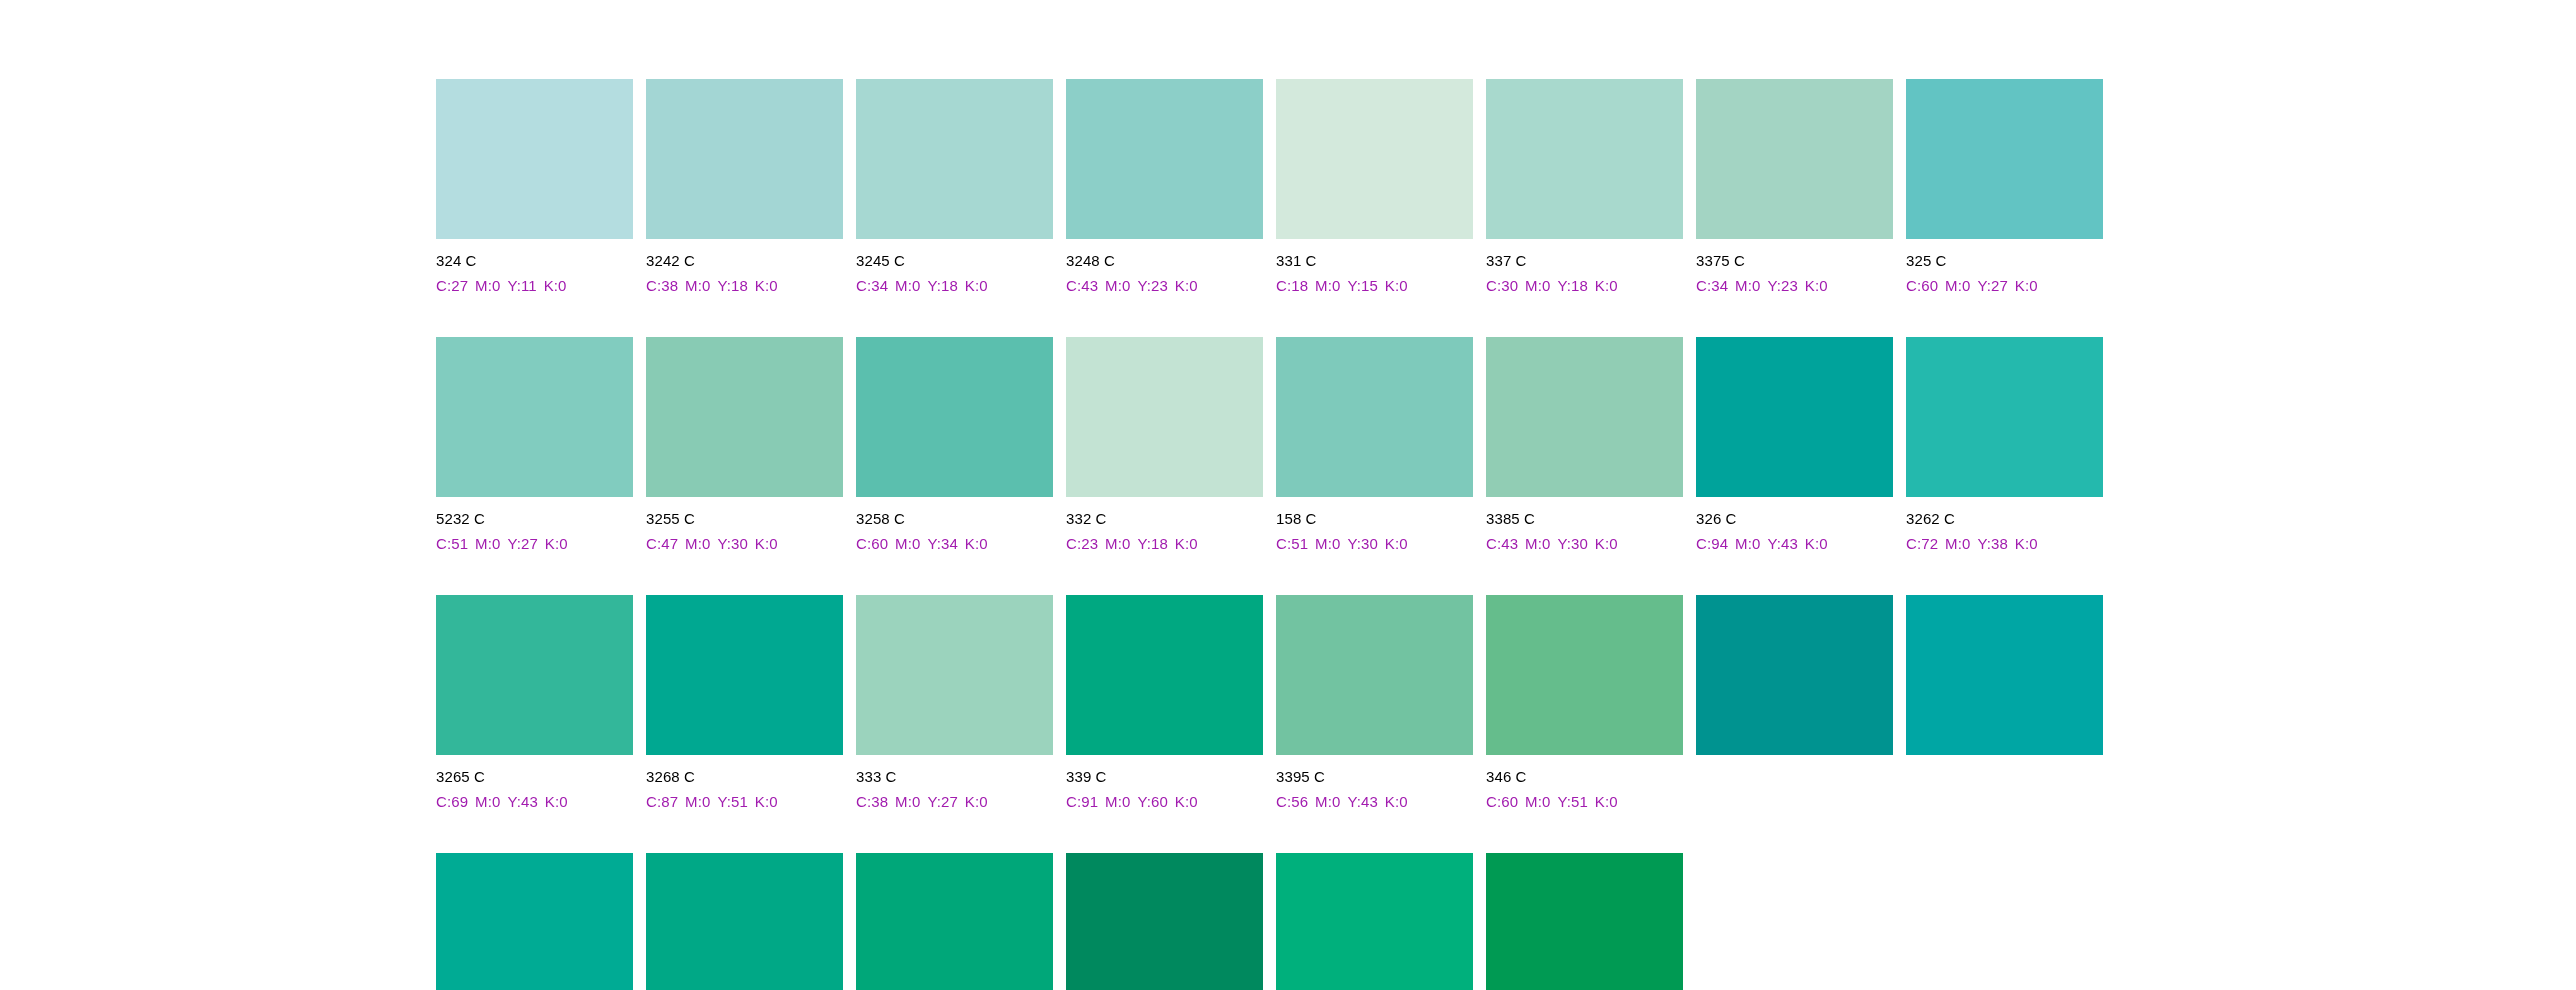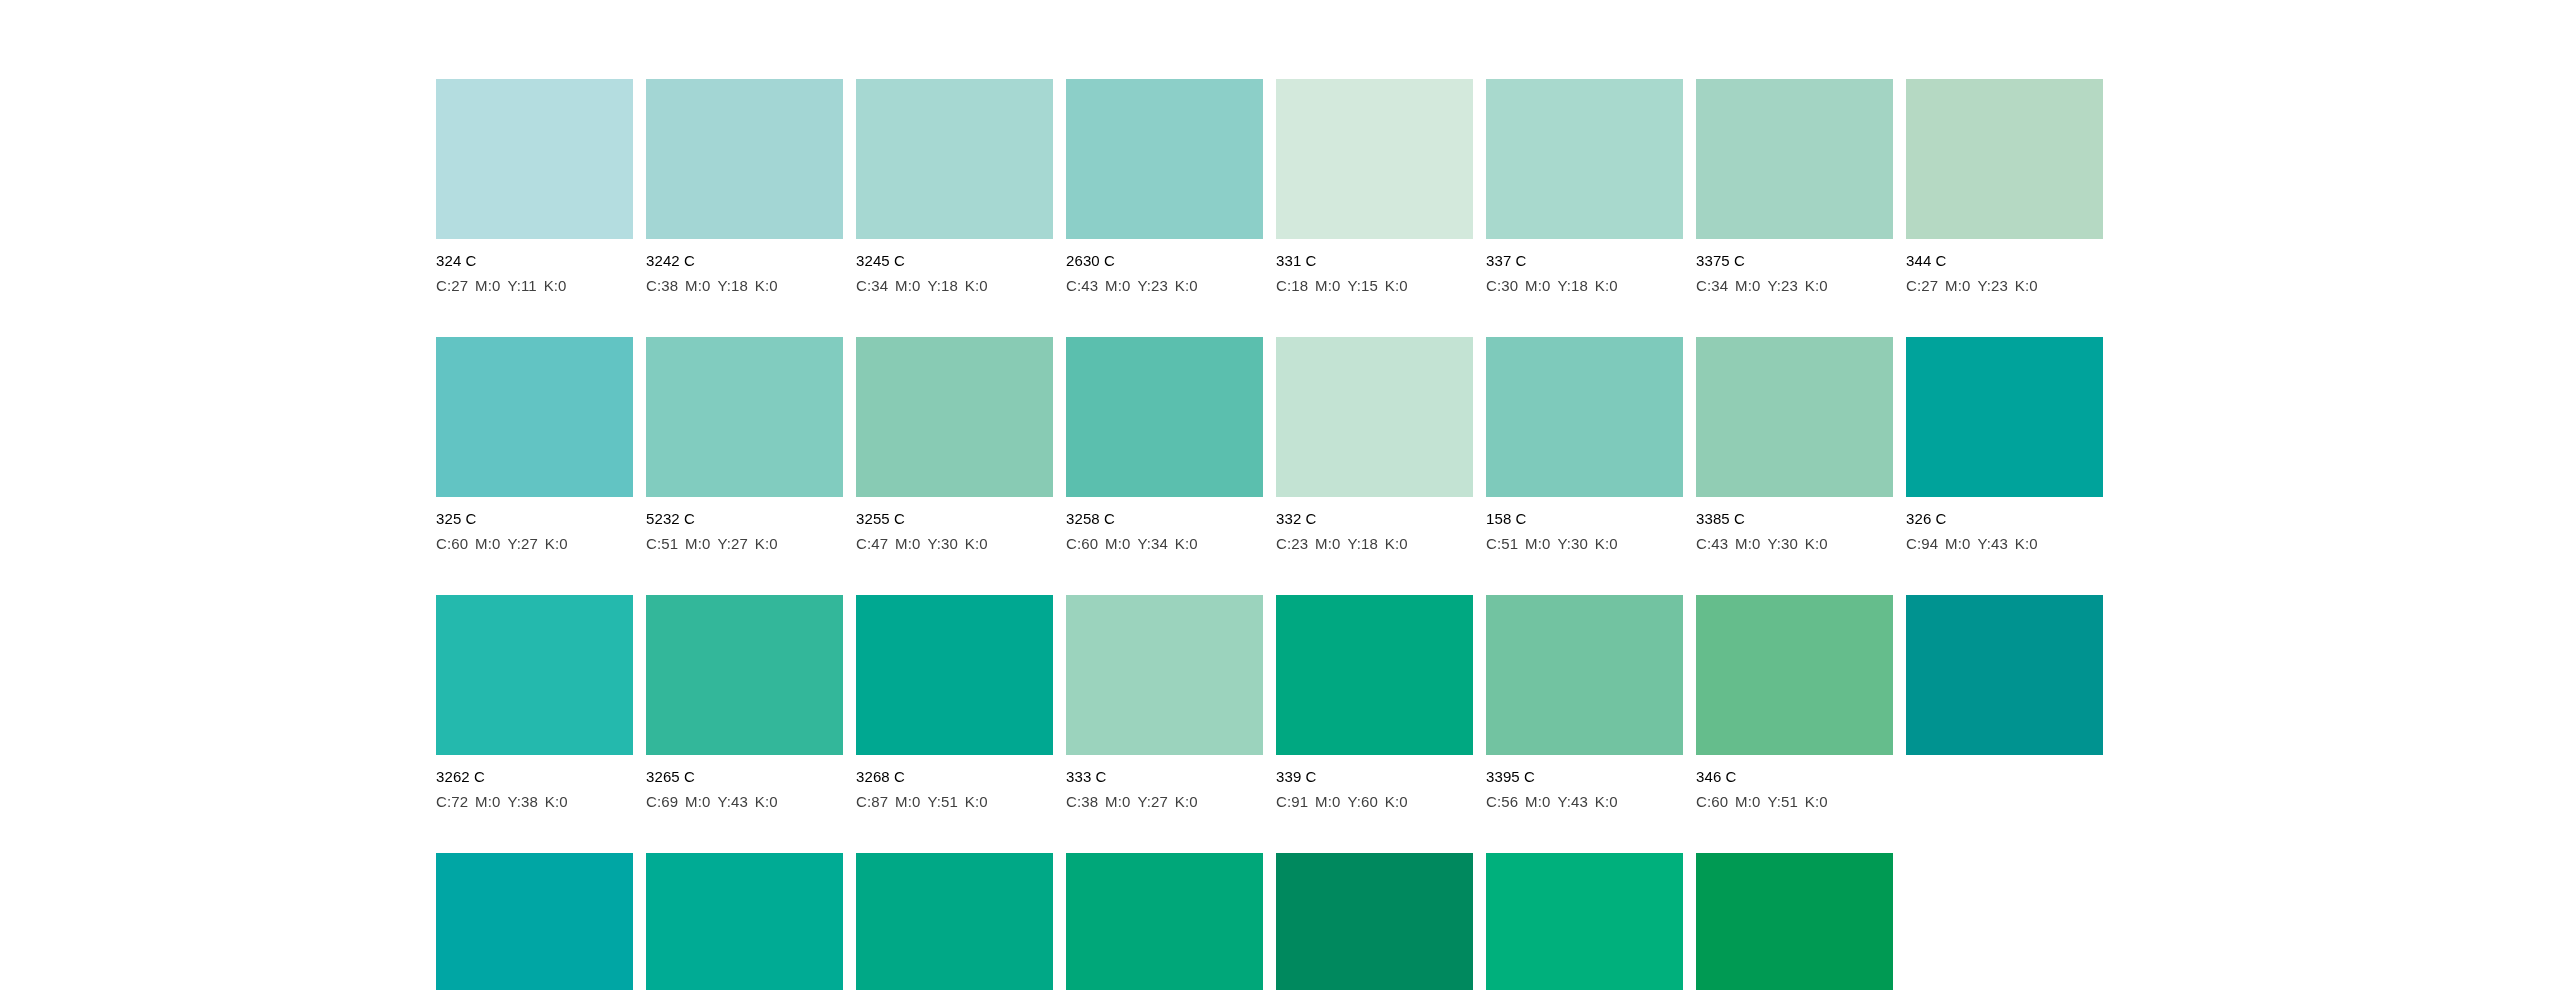--- a/index.html
+++ b/index.html
@@ -56,21 +56,21 @@
     font-size: 15px;
     line-height: 25px;
     color: #000000;
     white-space: nowrap;
     letter-spacing: 0.1px;
   }
 
   .swatch-cmyk {
     font-size: 15px;
     line-height: 25px;
-    color: #404040;
+    color: #a21caf;
     white-space: nowrap;
     letter-spacing: 0.1px;
   }
   .swatch-cmyk .ch {
     margin-right: 7px;
   }
   .swatch-cmyk .ch:last-child {
     margin-right: 0;
   }
 </style>
@@ -96,21 +96,21 @@
       <div class="swatch-cell">
         <div class="swatch-chip" style="background: rgb(166, 216, 210);"></div>
         <div class="swatch-caption">
           <div class="swatch-code">3245 C</div>
           <div class="swatch-cmyk"><span class="ch">C:34</span><span class="ch">M:0</span><span class="ch">Y:18</span><span class="ch">K:0</span></div>
         </div>
       </div>
       <div class="swatch-cell">
         <div class="swatch-chip" style="background: rgb(140, 207, 200);"></div>
         <div class="swatch-caption">
-          <div class="swatch-code">2630 C</div>
+          <div class="swatch-code">3248 C</div>
           <div class="swatch-cmyk"><span class="ch">C:43</span><span class="ch">M:0</span><span class="ch">Y:23</span><span class="ch">K:0</span></div>
         </div>
       </div>
       <div class="swatch-cell">
         <div class="swatch-chip" style="background: rgb(211, 233, 220);"></div>
         <div class="swatch-caption">
           <div class="swatch-code">331 C</div>
           <div class="swatch-cmyk"><span class="ch">C:18</span><span class="ch">M:0</span><span class="ch">Y:15</span><span class="ch">K:0</span></div>
         </div>
       </div>
@@ -122,27 +122,20 @@
         </div>
       </div>
       <div class="swatch-cell">
         <div class="swatch-chip" style="background: rgb(163, 212, 195);"></div>
         <div class="swatch-caption">
           <div class="swatch-code">3375 C</div>
           <div class="swatch-cmyk"><span class="ch">C:34</span><span class="ch">M:0</span><span class="ch">Y:23</span><span class="ch">K:0</span></div>
         </div>
       </div>
       <div class="swatch-cell">
-        <div class="swatch-chip" style="background: rgb(181, 217, 195);"></div>
-        <div class="swatch-caption">
-          <div class="swatch-code">344 C</div>
-          <div class="swatch-cmyk"><span class="ch">C:27</span><span class="ch">M:0</span><span class="ch">Y:23</span><span class="ch">K:0</span></div>
-        </div>
-      </div>
-      <div class="swatch-cell">
         <div class="swatch-chip" style="background: rgb(98, 196, 195);"></div>
         <div class="swatch-caption">
           <div class="swatch-code">325 C</div>
           <div class="swatch-cmyk"><span class="ch">C:60</span><span class="ch">M:0</span><span class="ch">Y:27</span><span class="ch">K:0</span></div>
         </div>
       </div>
       <div class="swatch-cell">
         <div class="swatch-chip" style="background: rgb(129, 204, 191);"></div>
         <div class="swatch-caption">
           <div class="swatch-code">5232 C</div>

